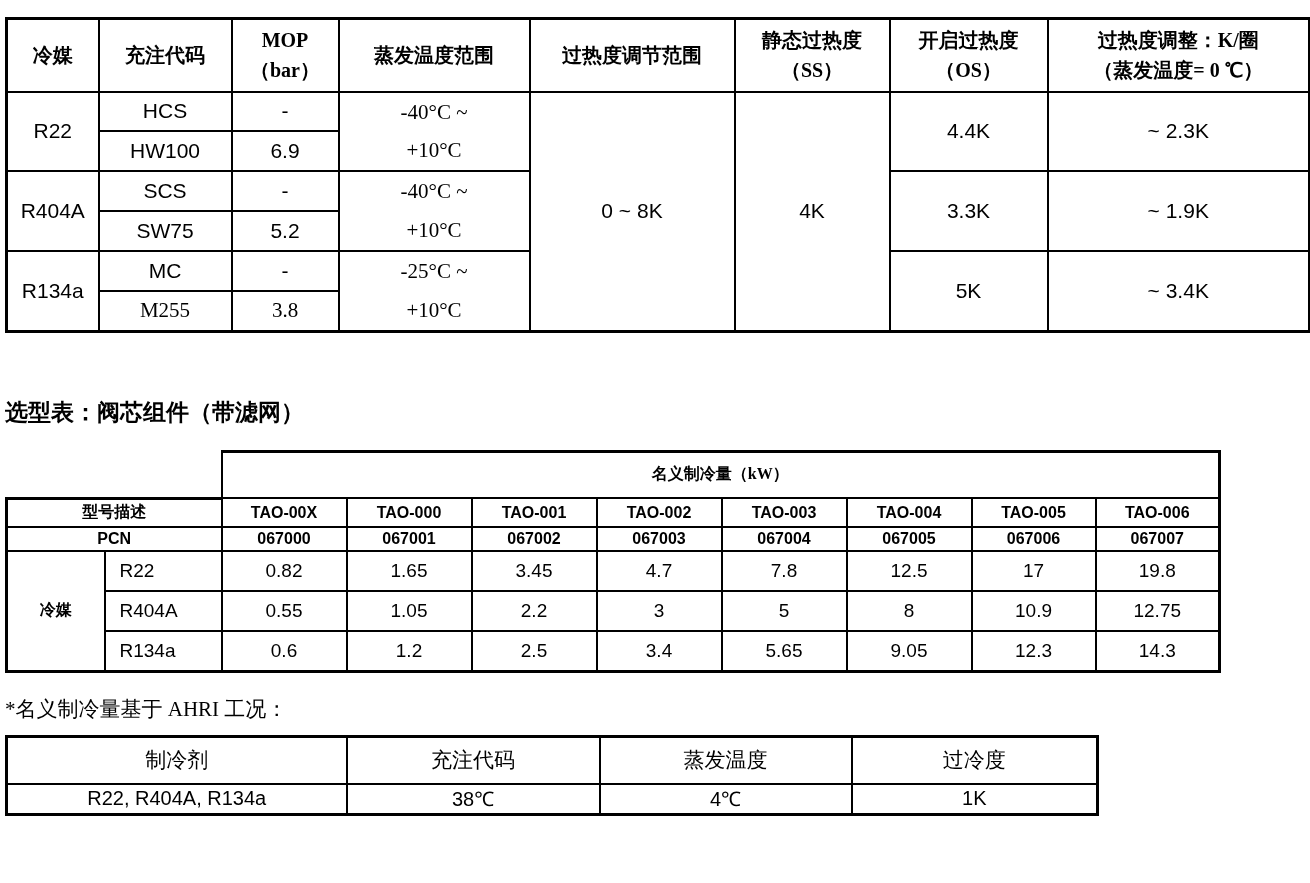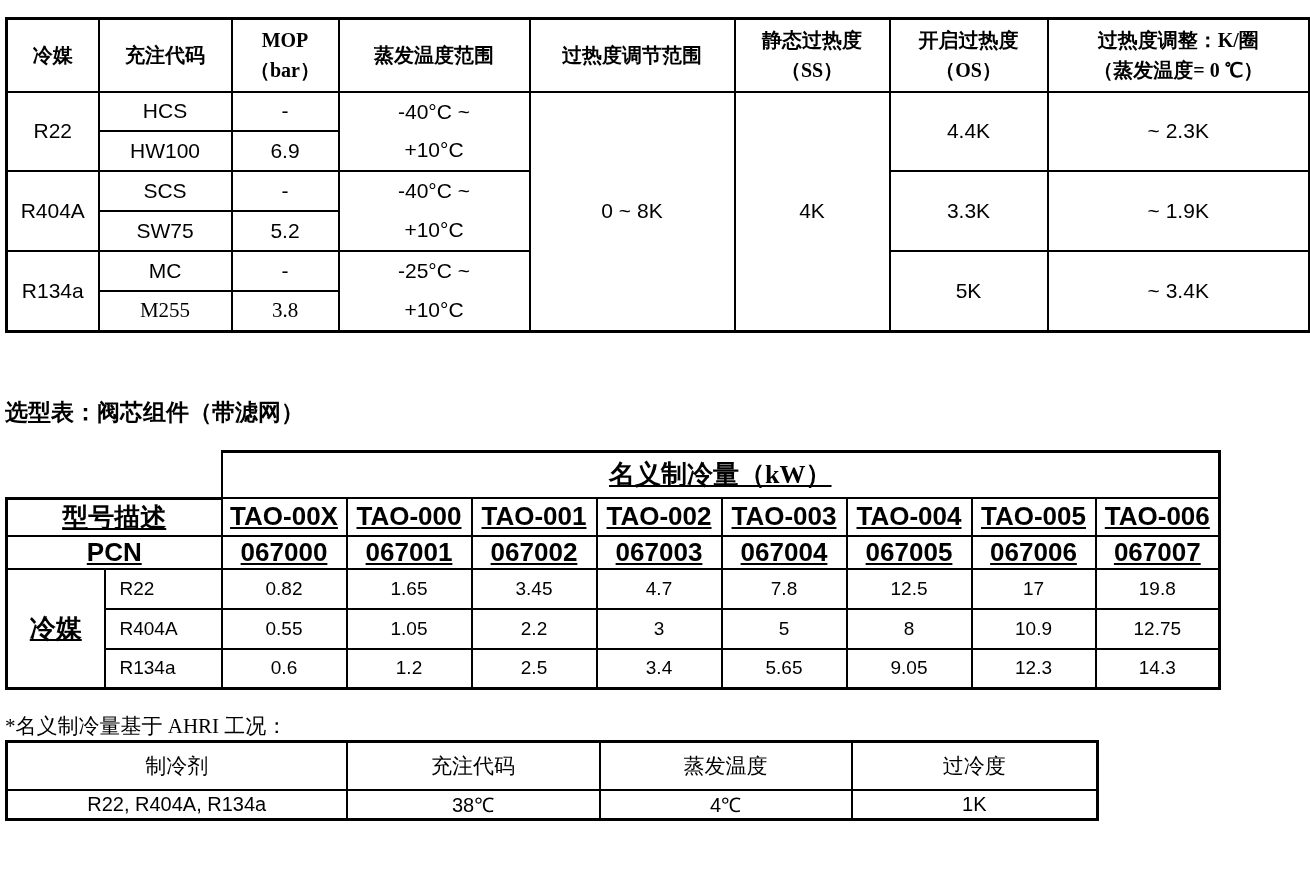--- a/index.html
+++ b/index.html
@@ -39,41 +39,41 @@
 
   
   .t1 { width: 1303px; margin-top: 17px; border: 3px solid #000; }
   .t1 thead tr { height: 73px; }
   .t1 thead th {
     font-size: 20px; font-weight: bold; line-height: 1.5;
     font-family: "Liberation Serif", serif;
   }
   .t1 tbody tr { height: 38px; }
   .t1 tbody td { font-size: 21px; }
-  .t1 .evap { line-height: 1.85; }
+  .t1 .evap { line-height: 1.85; font-family: Liberation Serif, serif; }
   .t1 .serif { font-family: "Liberation Serif", serif; }
 
   
   .t2 { width: 1213px; margin-top: 23px; }
   .t2 tr.r-cap    { height: 47px; }
   .t2 tr.r-model  { height: 29px; }
   .t2 tr.r-pcn    { height: 24px; }
   .t2 tr.r-data   { height: 40px; }
-  .t2 th { font-size: 26px; font-weight: bold; text-decoration: underline; }
+  .t2 th { font-size: 16px; font-weight: bold; }
   .t2 td { font-size: 19px; }
   .t2 .cap { font-family: "Liberation Serif", serif; }
   .t2 .spacer { border: none; }
   .t2 .ref-name { text-align: left; padding-left: 14px; }
   .t2 .edge-t { border-top-width: 3px; }
   .t2 .edge-b { border-bottom-width: 3px; }
   .t2 .edge-l { border-left-width: 3px; }
   .t2 .edge-r { border-right-width: 3px; }
 
   
-  .t3 { width: 1091px; border: 3px solid #000; }
+  .t3 { width: 1091px; margin-top: 12px; border: 3px solid #000; }
   .t3 tr.hdr { height: 48px; }
   .t3 tr.dat { height: 30px; }
   .t3 th {
     font-size: 21px; font-weight: normal;
     font-family: "Liberation Serif", serif;
   }
   .t3 td { font-size: 20px; }
 </style>
 </head>
 <body>

